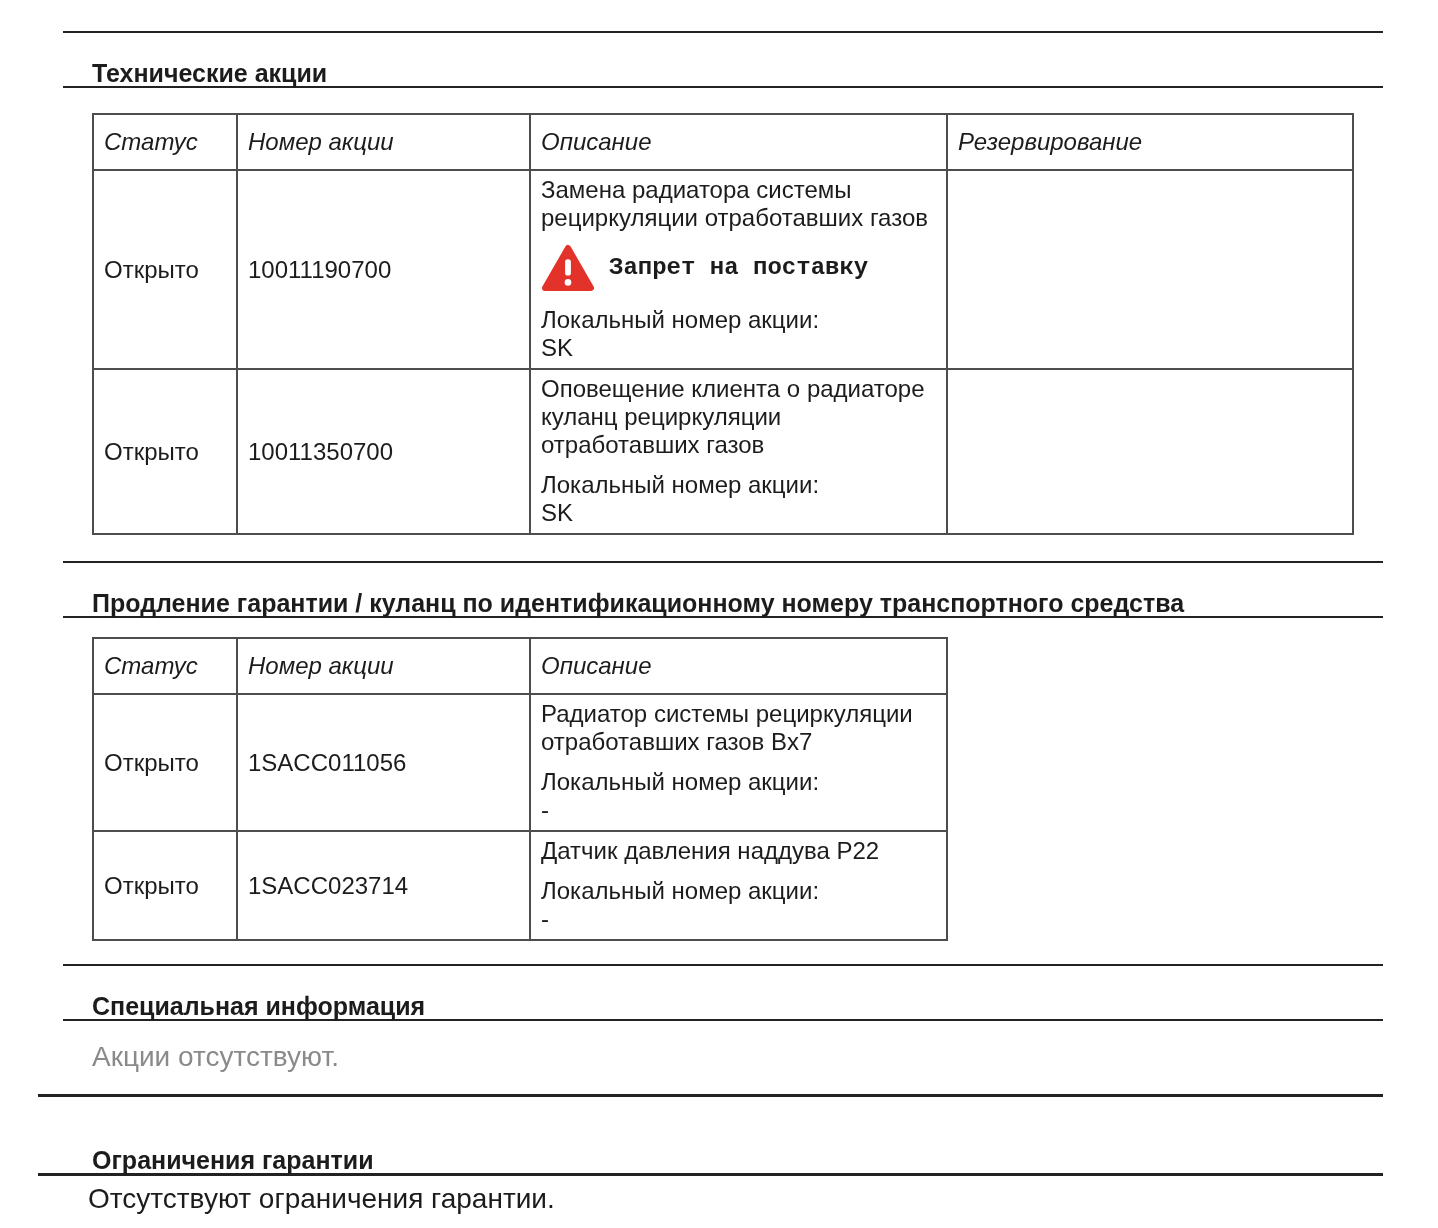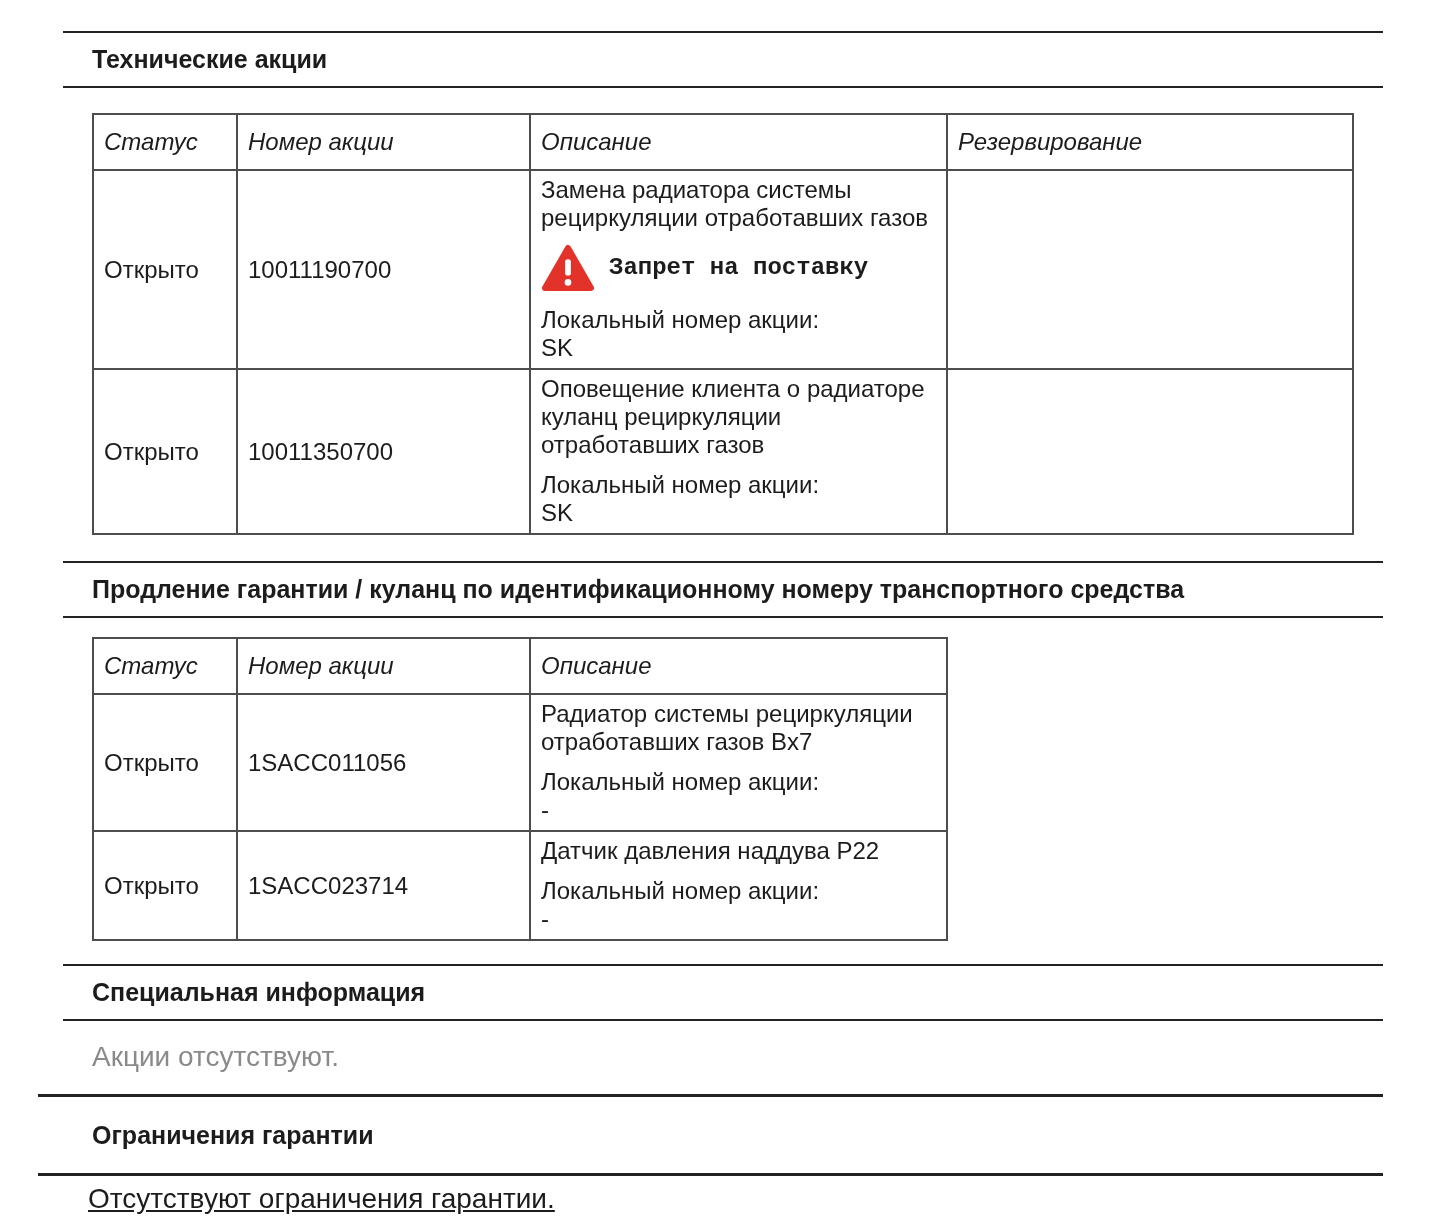--- a/index.html
+++ b/index.html
@@ -15,21 +15,21 @@
     overflow: hidden;
   }
 
   
   .section-head {
     margin: 0 55px 0 63px;
     border-top: 2px solid #222222;
     border-bottom: 2px solid #222222;
     height: 53px;
     display: flex;
-    align-items: center;
+    align-items: flex-end;
     padding-left: 29px;
   }
   .section-head h2 {
     margin: 0;
     font-size: 25px;
     font-weight: bold;
     line-height: 1;
     white-space: nowrap;
   }
   .section-head.first { margin-top: 31px; }
@@ -77,21 +77,21 @@
   .warn-svg { width: 54px; height: 48px; flex: 0 0 auto; display: block; }
 
   
   .plain-body {
     margin: 21px 55px 0 63px;
     padding-left: 29px;
     font-size: 28px;
     line-height: 29px;
   }
   .muted { color: #8a8a8a; }
-  .plain-body.last { margin-top: 8px; margin-left: 38px; padding-left: 50px; text-decoration: underline; }
+  .plain-body.last { margin-top: 8px; margin-left: 38px; padding-left: 50px; }
 </style>
 </head>
 <body>
 
 <div class="section-head first">
   <h2>Технические акции</h2>
 </div>
 
 <table class="t1">
   <colgroup>

